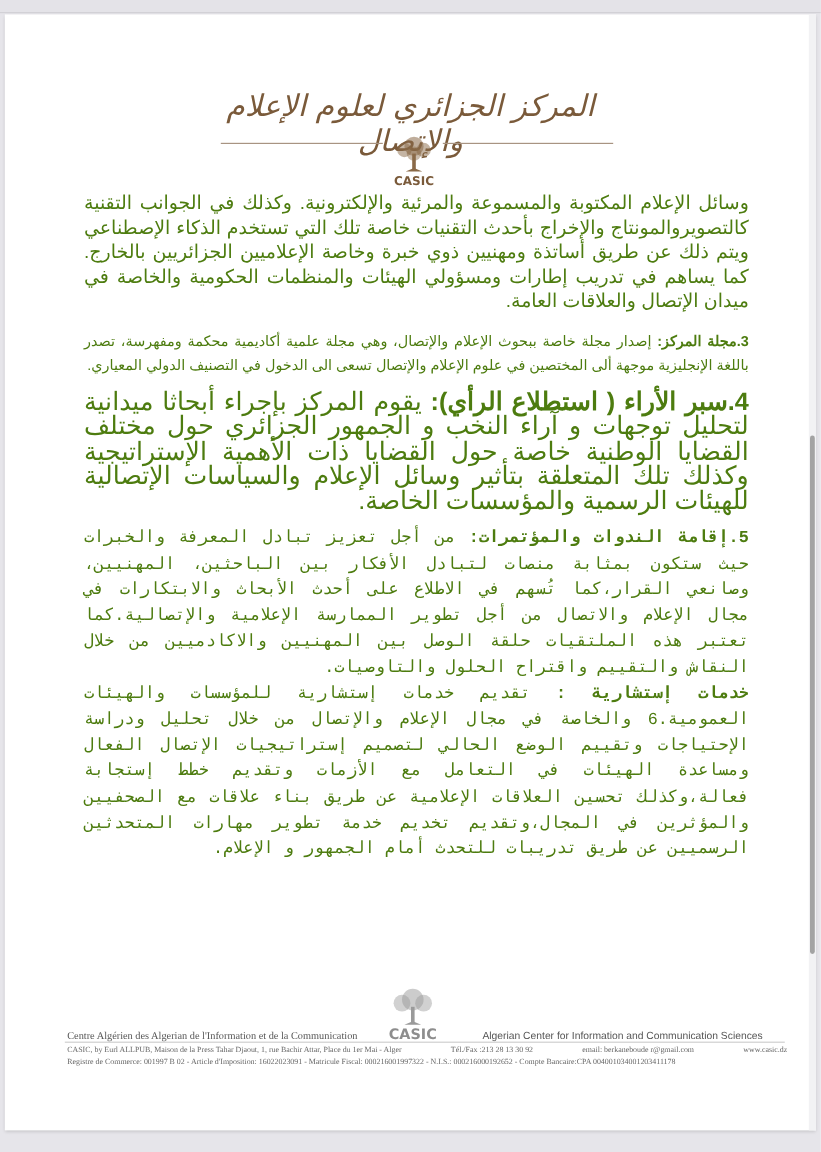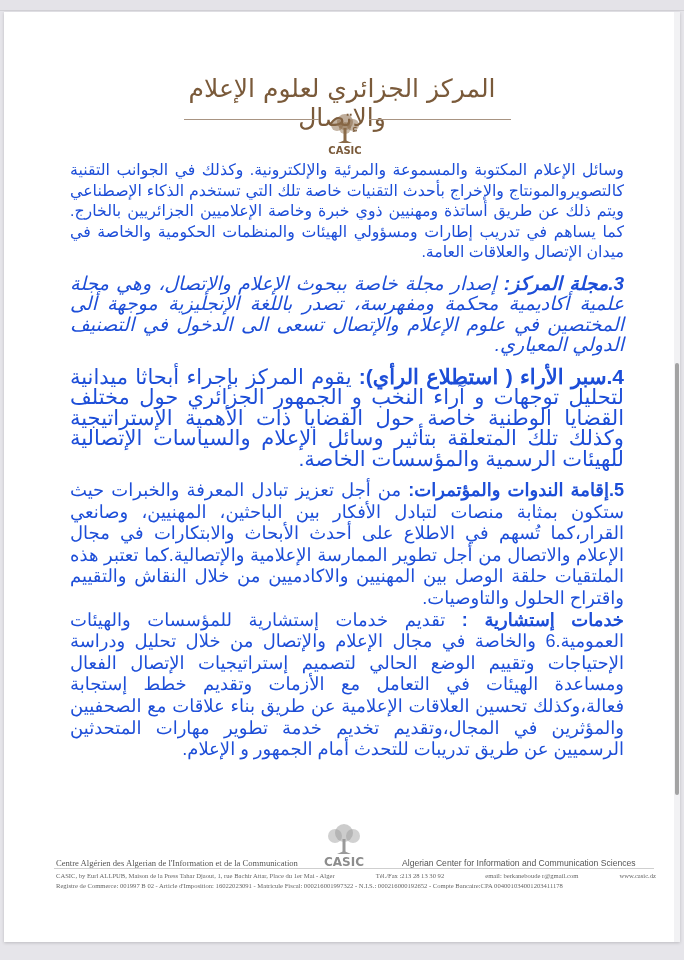--- a/index.html
+++ b/index.html
@@ -17,44 +17,44 @@
     position: absolute; left: 4px; top: 12px; width: 676px; height: 930px;
     background: #ffffff;
     box-shadow: 0 1px 3px rgba(0,0,0,0.18);
   }
   .header {
     position: absolute; left: 0; top: 0; width: 100%; height: 150px;
   }
   .header-title {
     position: absolute; left: 176px; top: 62px; width: 324px; text-align: center;
     font-family: "DejaVu Serif", serif; font-size: 25px; color: #7a5a3a;
-    direction: rtl; letter-spacing: 0px; 
+    direction: rtl; letter-spacing: 0px; font-style: italic;
   }
   .header-rule-left {
     position: absolute; left: 180px; top: 107px; width: 135px; height: 1px; background: #a89482;
   }
   .header-rule-right {
     position: absolute; left: 365px; top: 107px; width: 142px; height: 1px; background: #a89482;
   }
   .header-logo {
     position: absolute; left: 318px; top: 100px; width: 46px; height: 46px;
   }
   .header-logo svg { width: 46px; height: 46px; }
   .body-text {
     position: absolute; left: 66px; top: 148px; width: 554px;
     direction: rtl; text-align: justify; text-align-last: right;
-    color: #1d4ed8; font-size: 15.2px; line-height: 21.6px;
+    color: #4d7c0f; font-size: 15.2px; line-height: 21.6px;
   }
   .para { margin: 0; }
   .para + .para { margin-top: 11px; }
   .para.tight { margin-top: 0 !important; }
   .para .lead { font-weight: bold; }
   .para1 { font-family: "Liberation Sans", sans-serif; font-size: 15.8px; line-height: 20.5px; }
-  .para2 { font-family: "Liberation Sans", sans-serif; font-size: 19px; line-height: 20.5px; font-style: italic; }
-  .para4, .para5 { font-family: Liberation Sans, sans-serif; font-size: 18px; line-height: 21.6px; }
+  .para2 { font-family: "Liberation Sans", sans-serif; font-size: 12px; line-height: 20.5px; }
+  .para4, .para5 { font-family: Liberation Mono, monospace; font-size: 14px; line-height: 21.6px; }
   .para3 { font-family: "Liberation Sans", sans-serif; font-size: 21px; line-height: 20.5px; }
 
   .footer {
     position: absolute; left: 0; top: 805px; width: 100%; height: 80px;
   }
   .footer-logo {
     position: absolute; left: 314px; top: 4px; width: 52px; height: 48px;
   }
   .footer-logo svg { width: 52px; height: 48px; }
   .footer-left-name {

